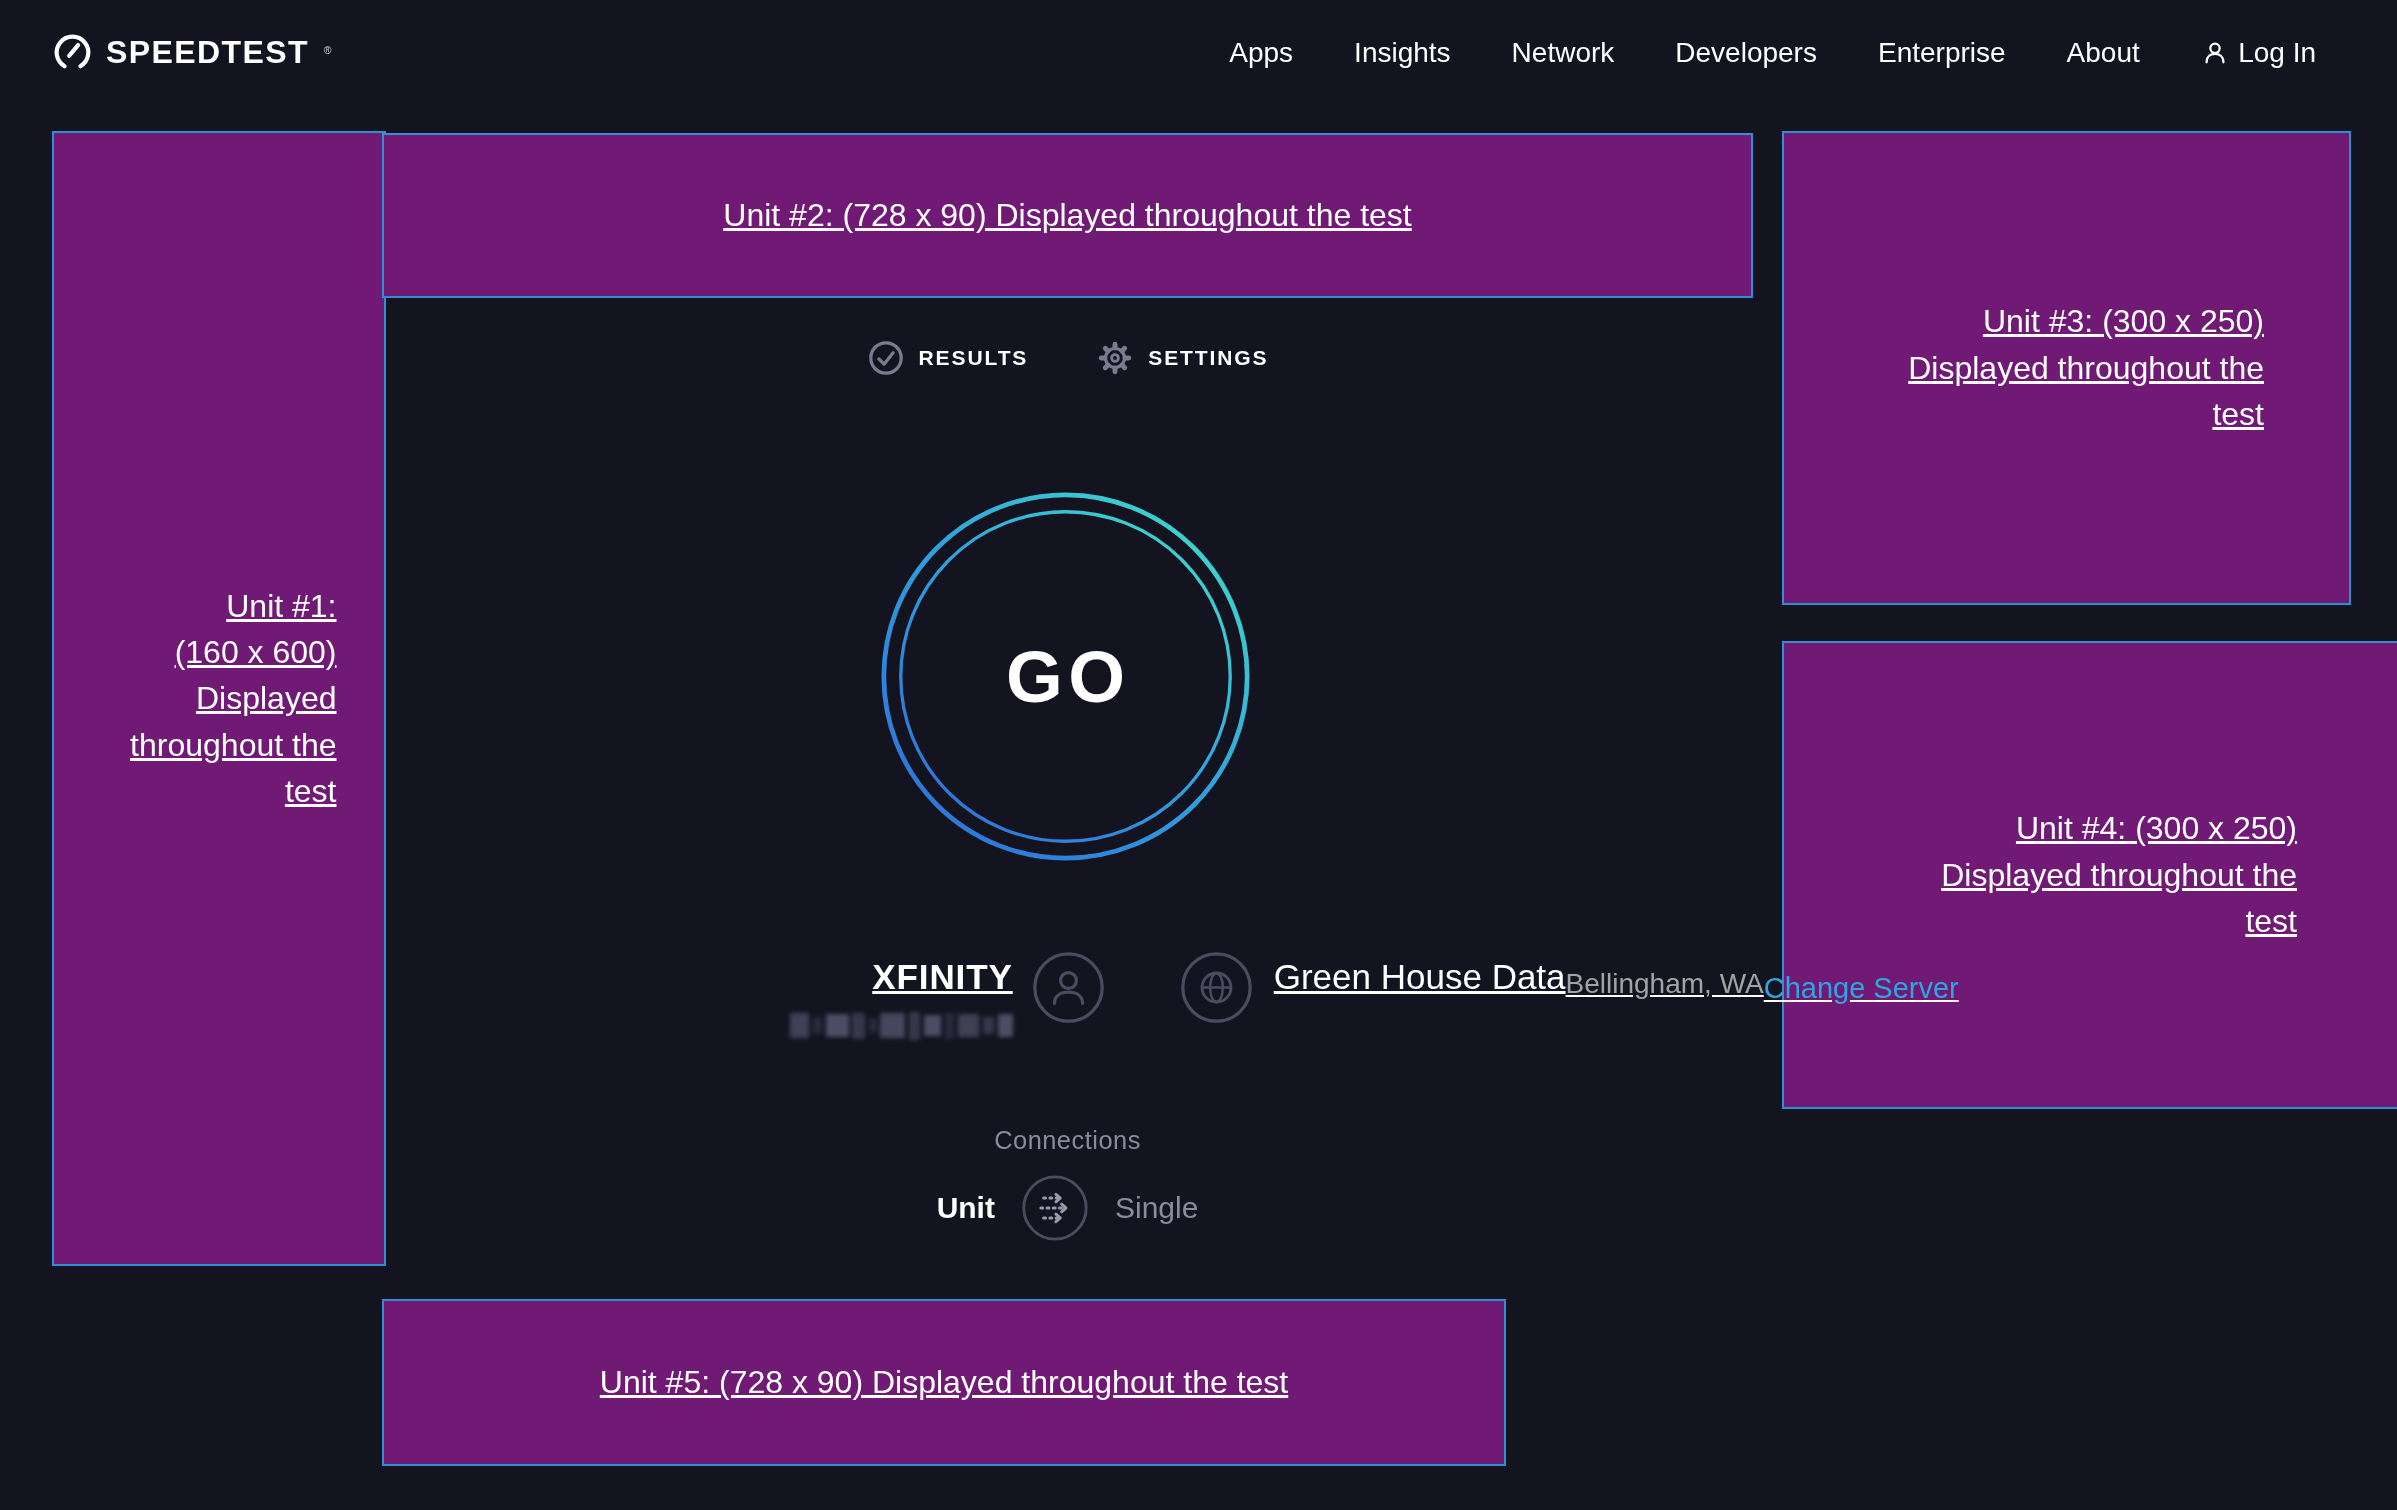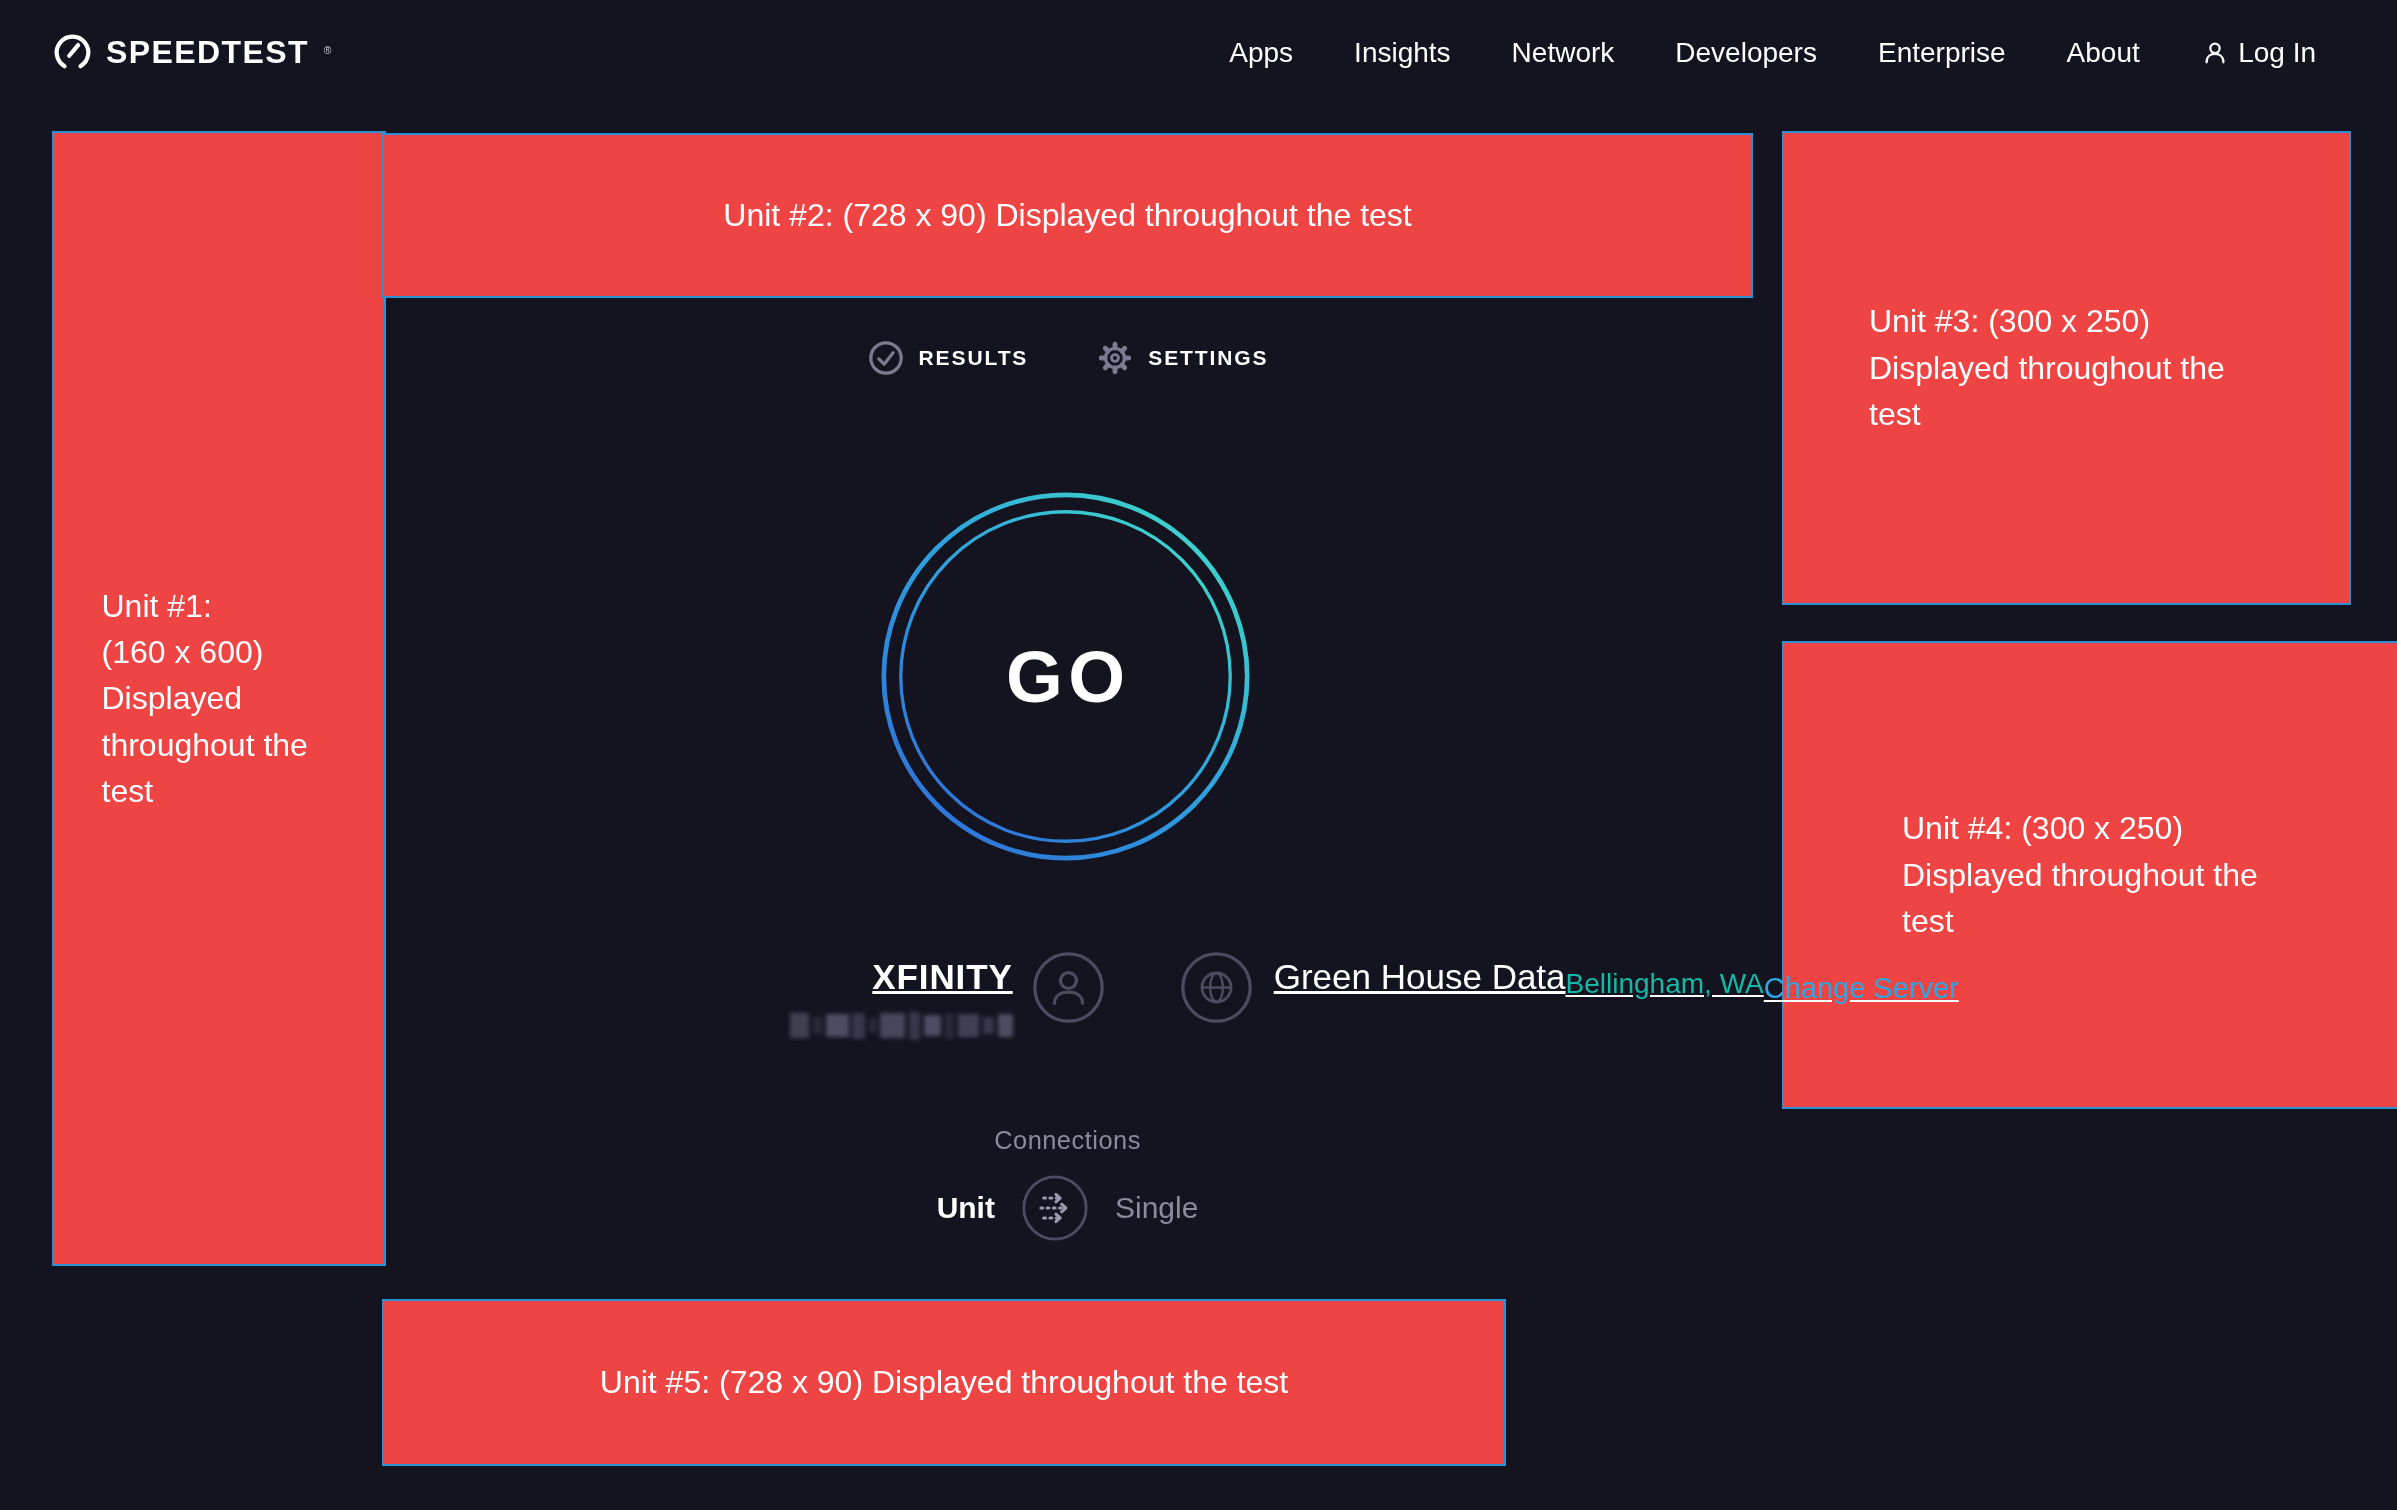--- a/index.html
+++ b/index.html
@@ -15,23 +15,23 @@
     padding:0 81px 0 52px;box-sizing:border-box;
   }
   .logo{display:flex;align-items:center;gap:13px;cursor:pointer;}
   .logo-text{font-size:32px;font-weight:700;letter-spacing:1.4px;}
   .logo-tm{font-size:10.4px;color:#cfcfd8;align-self:flex-start;margin:13px 0 0 1.9px;}
   .nav{display:flex;align-items:center;gap:61px;}
   .nav-item{font-size:28px;color:#fff;cursor:pointer;white-space:nowrap;}
   .login{display:flex;align-items:center;gap:9.4px;cursor:pointer;}
   
   .ad{
-    position:absolute;background:#ef4444;border:2.8px solid #2d8fd4;
+    position:absolute;background:#701a75;border:2.8px solid #2d8fd4;
     display:flex;align-items:center;justify-content:center;
-    box-sizing:border-box;text-align:left;cursor:pointer;
+    box-sizing:border-box;text-align:right;cursor:pointer;text-decoration:underline;
   }
   .ad-text{font-size:32px;line-height:1.45;color:#fff;}
   .ad-unit1{left:52px;top:131px;width:334px;height:1135px;}
   .ad-unit1 .ad-text{max-width:235px;}
   .ad-unit2{left:382px;top:133px;width:1371px;height:165px;}
   .ad-unit3{left:1782px;top:131px;width:569px;height:474px;}
   .ad-unit3 .ad-text{max-width:395px;}
   .ad-unit4{left:1782px;top:641px;width:635px;height:468px;}
   .ad-unit4 .ad-text{max-width:395px;}
   .ad-unit5{left:382px;top:1299px;width:1124px;height:167px;}
@@ -53,21 +53,21 @@
   .provider-row{position:absolute;left:790px;top:951px;display:flex;align-items:flex-start;text-decoration:underline;}
   .isp-group{display:flex;align-items:flex-start;gap:19px;}
   .isp-texts{display:flex;flex-direction:column;align-items:flex-end;padding-top:5.6px;}
   .isp-name{font-size:35px;font-weight:600;letter-spacing:0.9px;}
   .redacted-ip{margin-top:15px;height:28px;display:flex;align-items:center;gap:3.8px;
     filter:blur(1.9px);opacity:.9;}
   .redacted-ip span{display:inline-block;border-radius:0.9px;}
   .server-group{display:flex;align-items:flex-start;gap:21px;margin-left:75px;}
   .server-texts{display:flex;flex-direction:row;align-items:flex-start;padding-top:5.6px;}
   .server-name{font-size:35px;font-weight:400;}
-  .server-location{font-size:28px;color:#14b8a6;margin-top:11.3px;}
+  .server-location{font-size:28px;color:#a3a3a3;margin-top:11.3px;}
   .change-server{font-size:29px;color:#2ea6e0;margin-top:15px;cursor:pointer;}
   
   .connections-title{
     position:absolute;left:382px;top:1126px;width:1371px;
     text-align:center;font-size:25.4px;color:#8b8b9f;letter-spacing:0.5px;
   }
   .connections-row{
     position:absolute;left:382px;top:1174px;width:1371px;
     display:flex;align-items:center;justify-content:center;gap:26px;
   }

